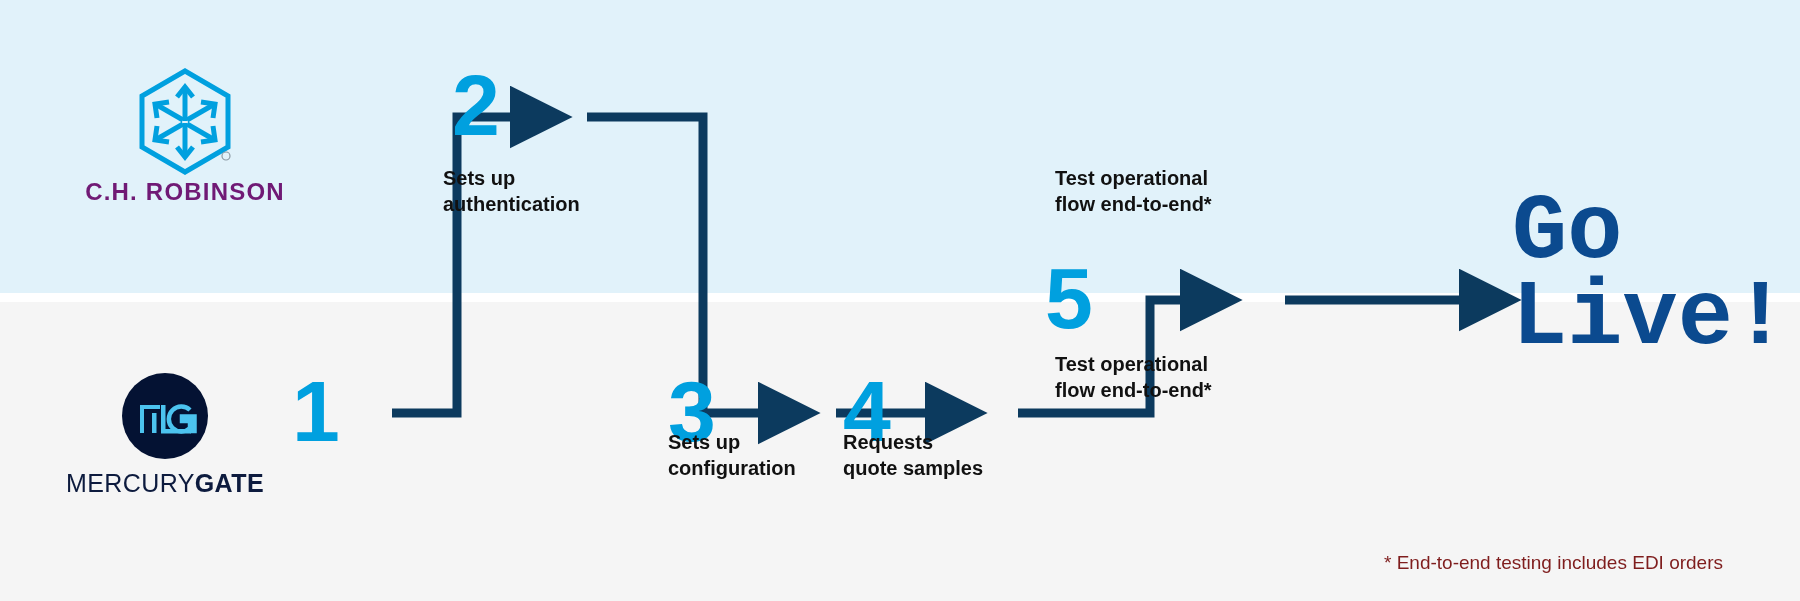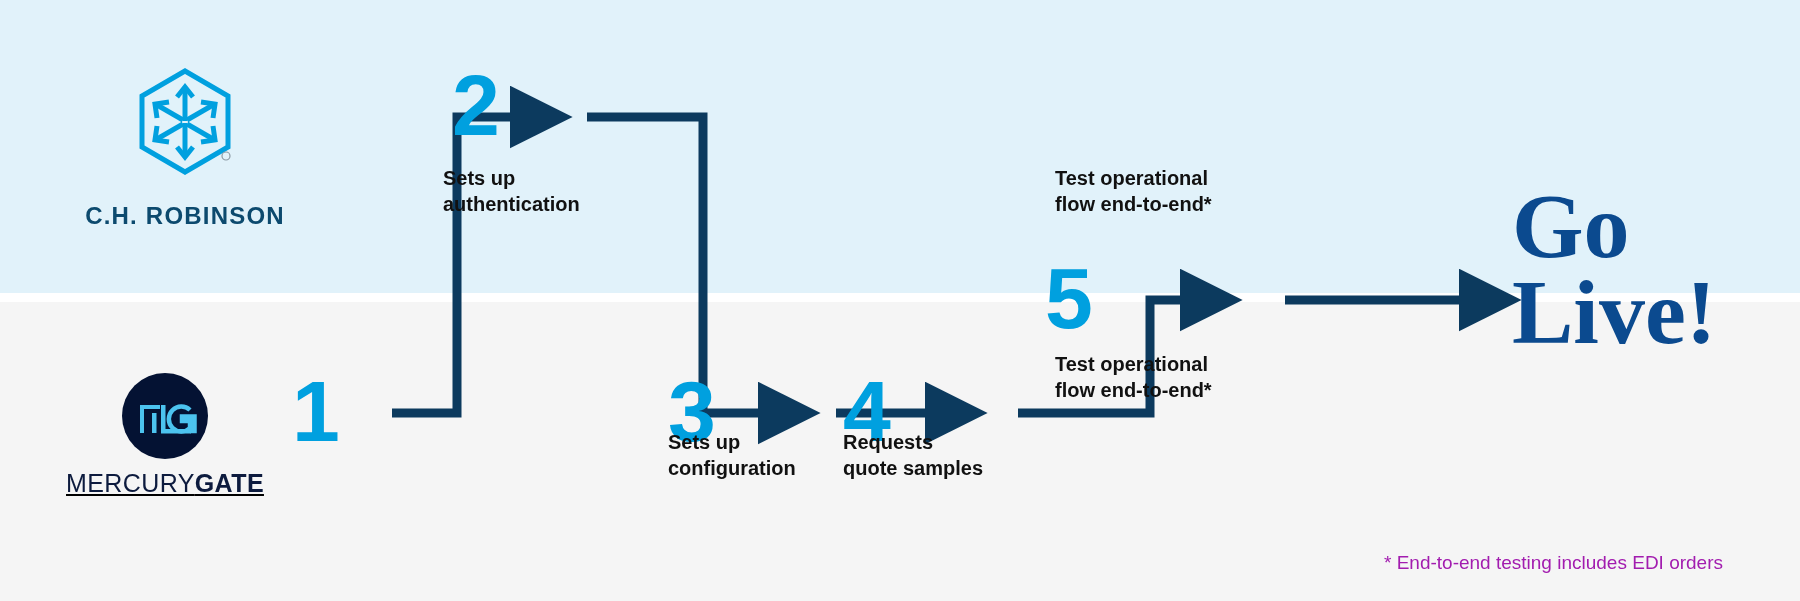--- a/index.html
+++ b/index.html
@@ -37,33 +37,32 @@
   
   .logo-chr {
     position: absolute;
     left: 60px; top: 68px;
     width: 250px;
     text-align: center;
   }
   .chr-mark { display: block; margin: 0 auto; }
   .chr-word {
     display: block;
-    margin-top: 26px;
+    margin-top: 2px;
     font-size: 24px;
     font-weight: bold;
     letter-spacing: 1.2px;
-    color: #0c4a6e;
+    color: #701a75;
     font-family: "Liberation Sans", sans-serif;
   }
   .logo-mg {
     position: absolute;
     left: 40px; top: 373px;
     width: 250px;
     text-align: center;
-    text-decoration: underline;
   }
   .mg-mark { display: block; margin: 0 auto; }
   .mg-word {
     display: block;
     margin-top: 10px;
     font-size: 25px;
     letter-spacing: 0.4px;
     color: #0d1b3e;
     font-family: "Liberation Sans", sans-serif;
   }
@@ -87,34 +86,34 @@
     line-height: 26px;
     font-weight: bold;
     color: #111111;
     font-family: "Liberation Sans", sans-serif;
     white-space: pre-line;
     margin-top: 20px;
   }
   
   .go-live {
     position: absolute;
-    left: 1512px; top: 183px;
+    left: 1512px; top: 190px;
     font-size: 92px;
     line-height: 86px;
     font-weight: bold;
     color: #0b4a8f;
-    font-family: Liberation Serif, serif;
+    font-family: Liberation Mono, monospace;
     white-space: pre-line;
   }
   
   .footnote {
     position: absolute;
     left: 1384px; top: 552px;
     font-size: 19px;
-    color: #a21caf;
+    color: #7f1d1d;
     font-family: "Liberation Sans", sans-serif;
     white-space: nowrap;
   }
   
   .connectors {
     position: absolute;
     left: 0; top: 0;
     width: 1800px;
     height: 601px;
     pointer-events: none;

